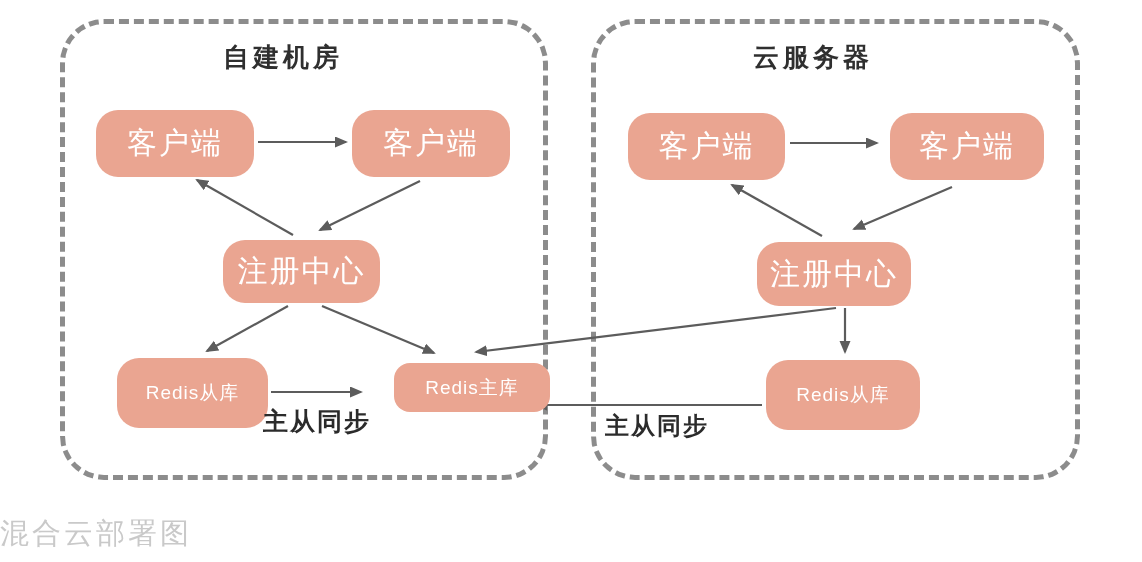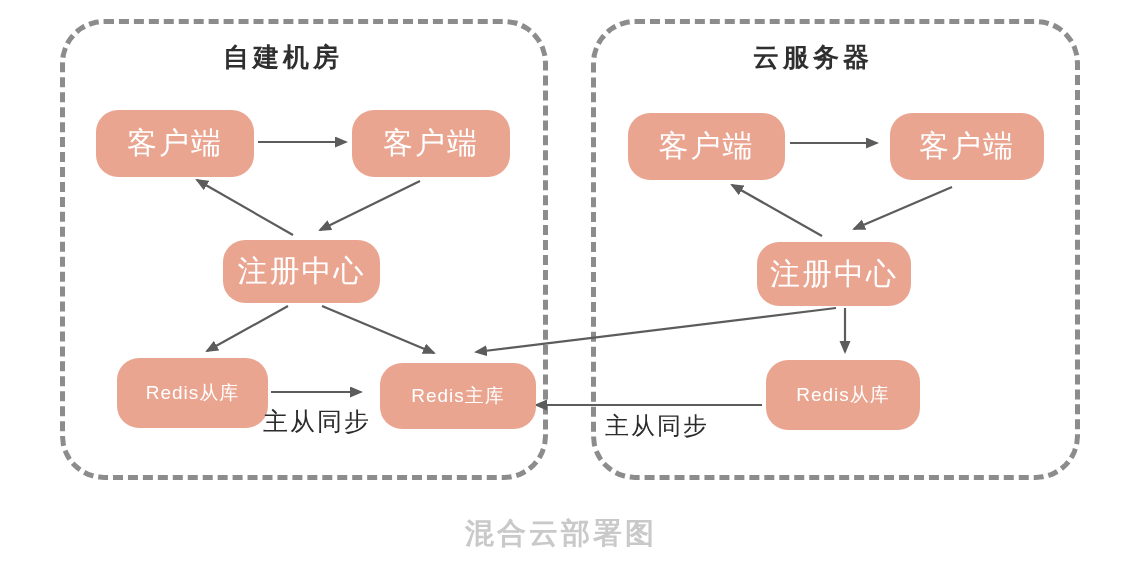--- a/index.html
+++ b/index.html
@@ -58,35 +58,35 @@
     stroke: var(--line, #5c5c5c);
     stroke-width: 2.2;
     fill: none;
   }
   .arrowhead {
     fill: var(--line, #6a6a6a);
   }
   .edge-label {
     position: absolute;
     color: #2b2b2b;
-    font-weight: normal;
+    font-weight: bold;
     letter-spacing: 2px;
     white-space: nowrap;
   }
   .edge-label.left-sync { left: 263px; top: 405px; font-size: 25px; }
   .edge-label.right-sync { left: 605px; top: 410px; font-size: 24px; }
   .caption {
     position: absolute;
     left: 0;
     top: 514px;
     width: 1122px;
-    text-align: center;
+    text-align: left;
     color: var(--caption, #c9c9c9);
     font-size: 29px;
-    font-weight: bold;
+    font-weight: normal;
     letter-spacing: 3px;
   }
 </style>
 </head>
 <body>
 
 <div id="canvas">
 
   <div class="group-box" style="left:60px; top:19px; width:488px; height:461px;"></div>
   <div class="group-box" style="left:591px; top:19px; width:489px; height:461px;"></div>
@@ -111,21 +111,21 @@
     <line class="edge" x1="952" y1="187" x2="854" y2="229" marker-end="url(#arrow)"></line>
     <line class="edge" x1="845" y1="308" x2="845" y2="352" marker-end="url(#arrow)"></line>
     <line class="edge" x1="836" y1="308" x2="476" y2="352" marker-end="url(#arrow)"></line>
     <line class="edge" x1="762" y1="405" x2="536" y2="405" marker-end="url(#arrow)"></line>
   </svg>
 
   <div class="node" style="left:96px; top:110px; width:158px; height:67px;">客户端</div>
   <div class="node" style="left:352px; top:110px; width:158px; height:67px;">客户端</div>
   <div class="node" style="left:223px; top:240px; width:157px; height:63px;">注册中心</div>
   <div class="node small" style="left:117px; top:358px; width:151px; height:70px;">Redis从库</div>
-  <div class="node small" style="left:380px; top:363px; width:156px; height:66px;">Redis主库</div>
+  <div class="node small" style="left:394px; top:363px; width:156px; height:49px;border-radius:16px;">Redis主库</div>
 
   <div class="node" style="left:628px; top:113px; width:157px; height:67px;">客户端</div>
   <div class="node" style="left:890px; top:113px; width:154px; height:67px;">客户端</div>
   <div class="node" style="left:757px; top:242px; width:154px; height:64px;">注册中心</div>
   <div class="node small" style="left:766px; top:360px; width:154px; height:70px;">Redis从库</div>
 
   <div class="edge-label left-sync">主从同步</div>
   <div class="edge-label right-sync">主从同步</div>
 
   <div class="caption">混合云部署图</div>

